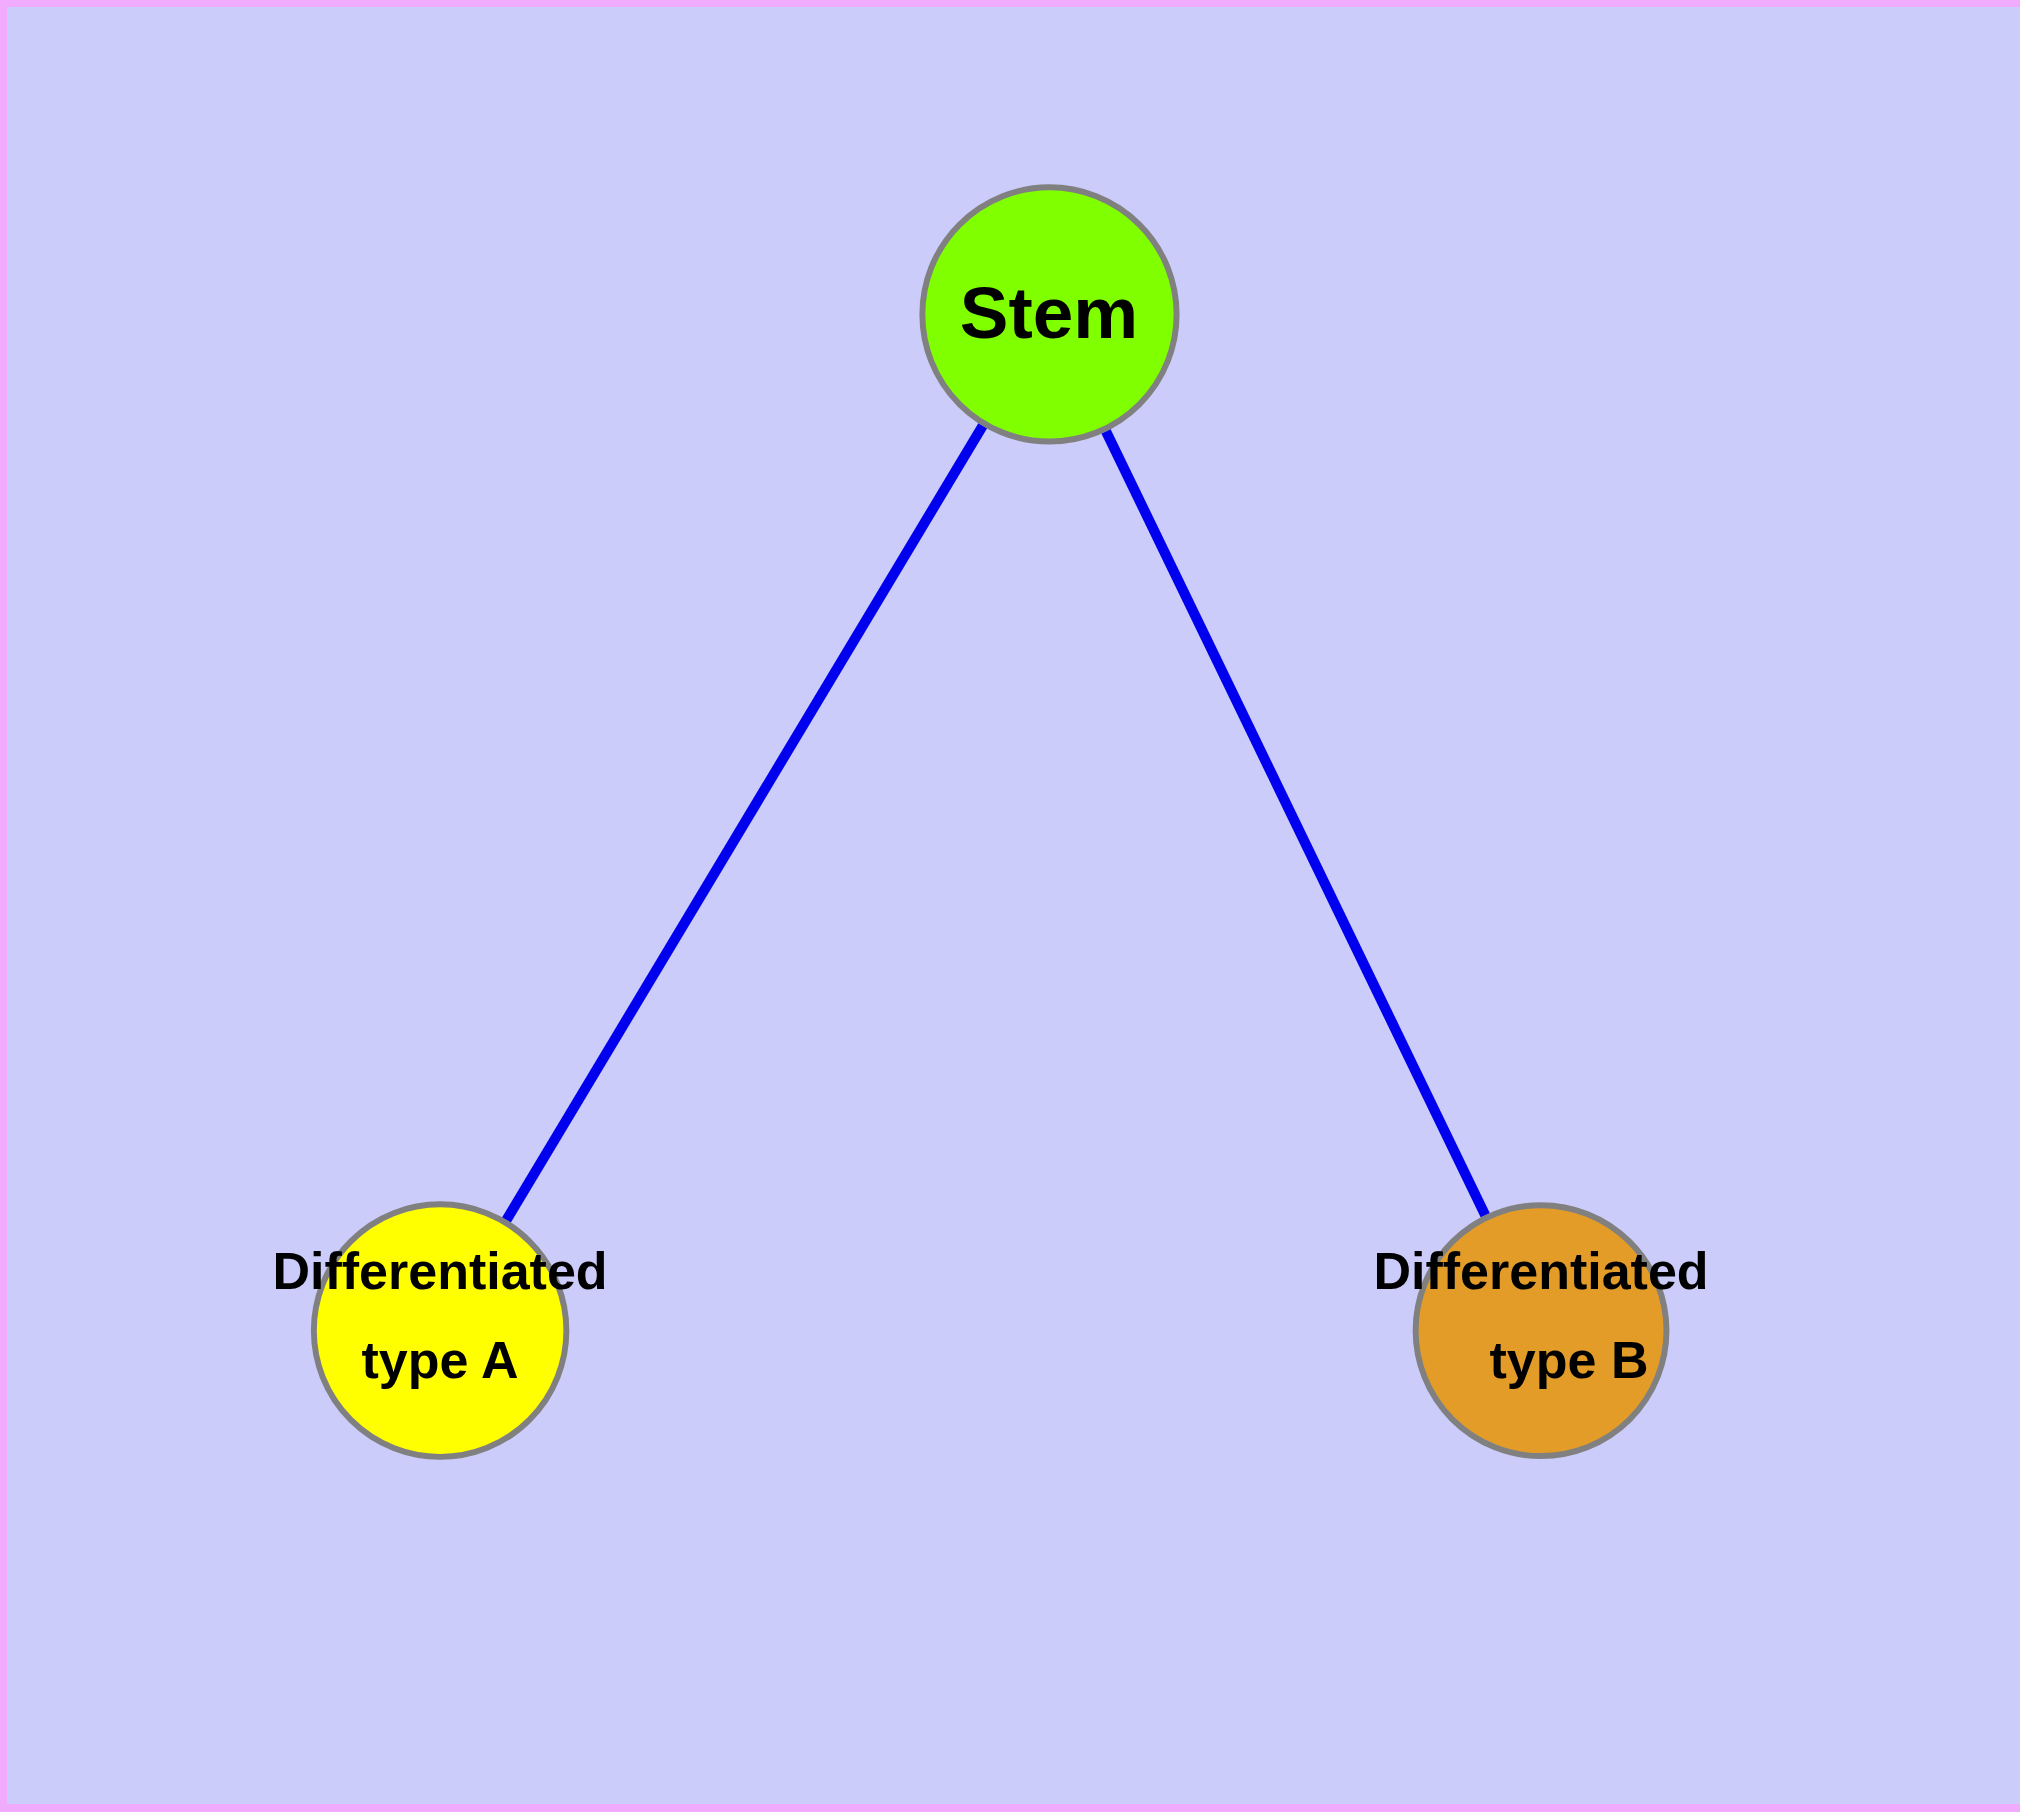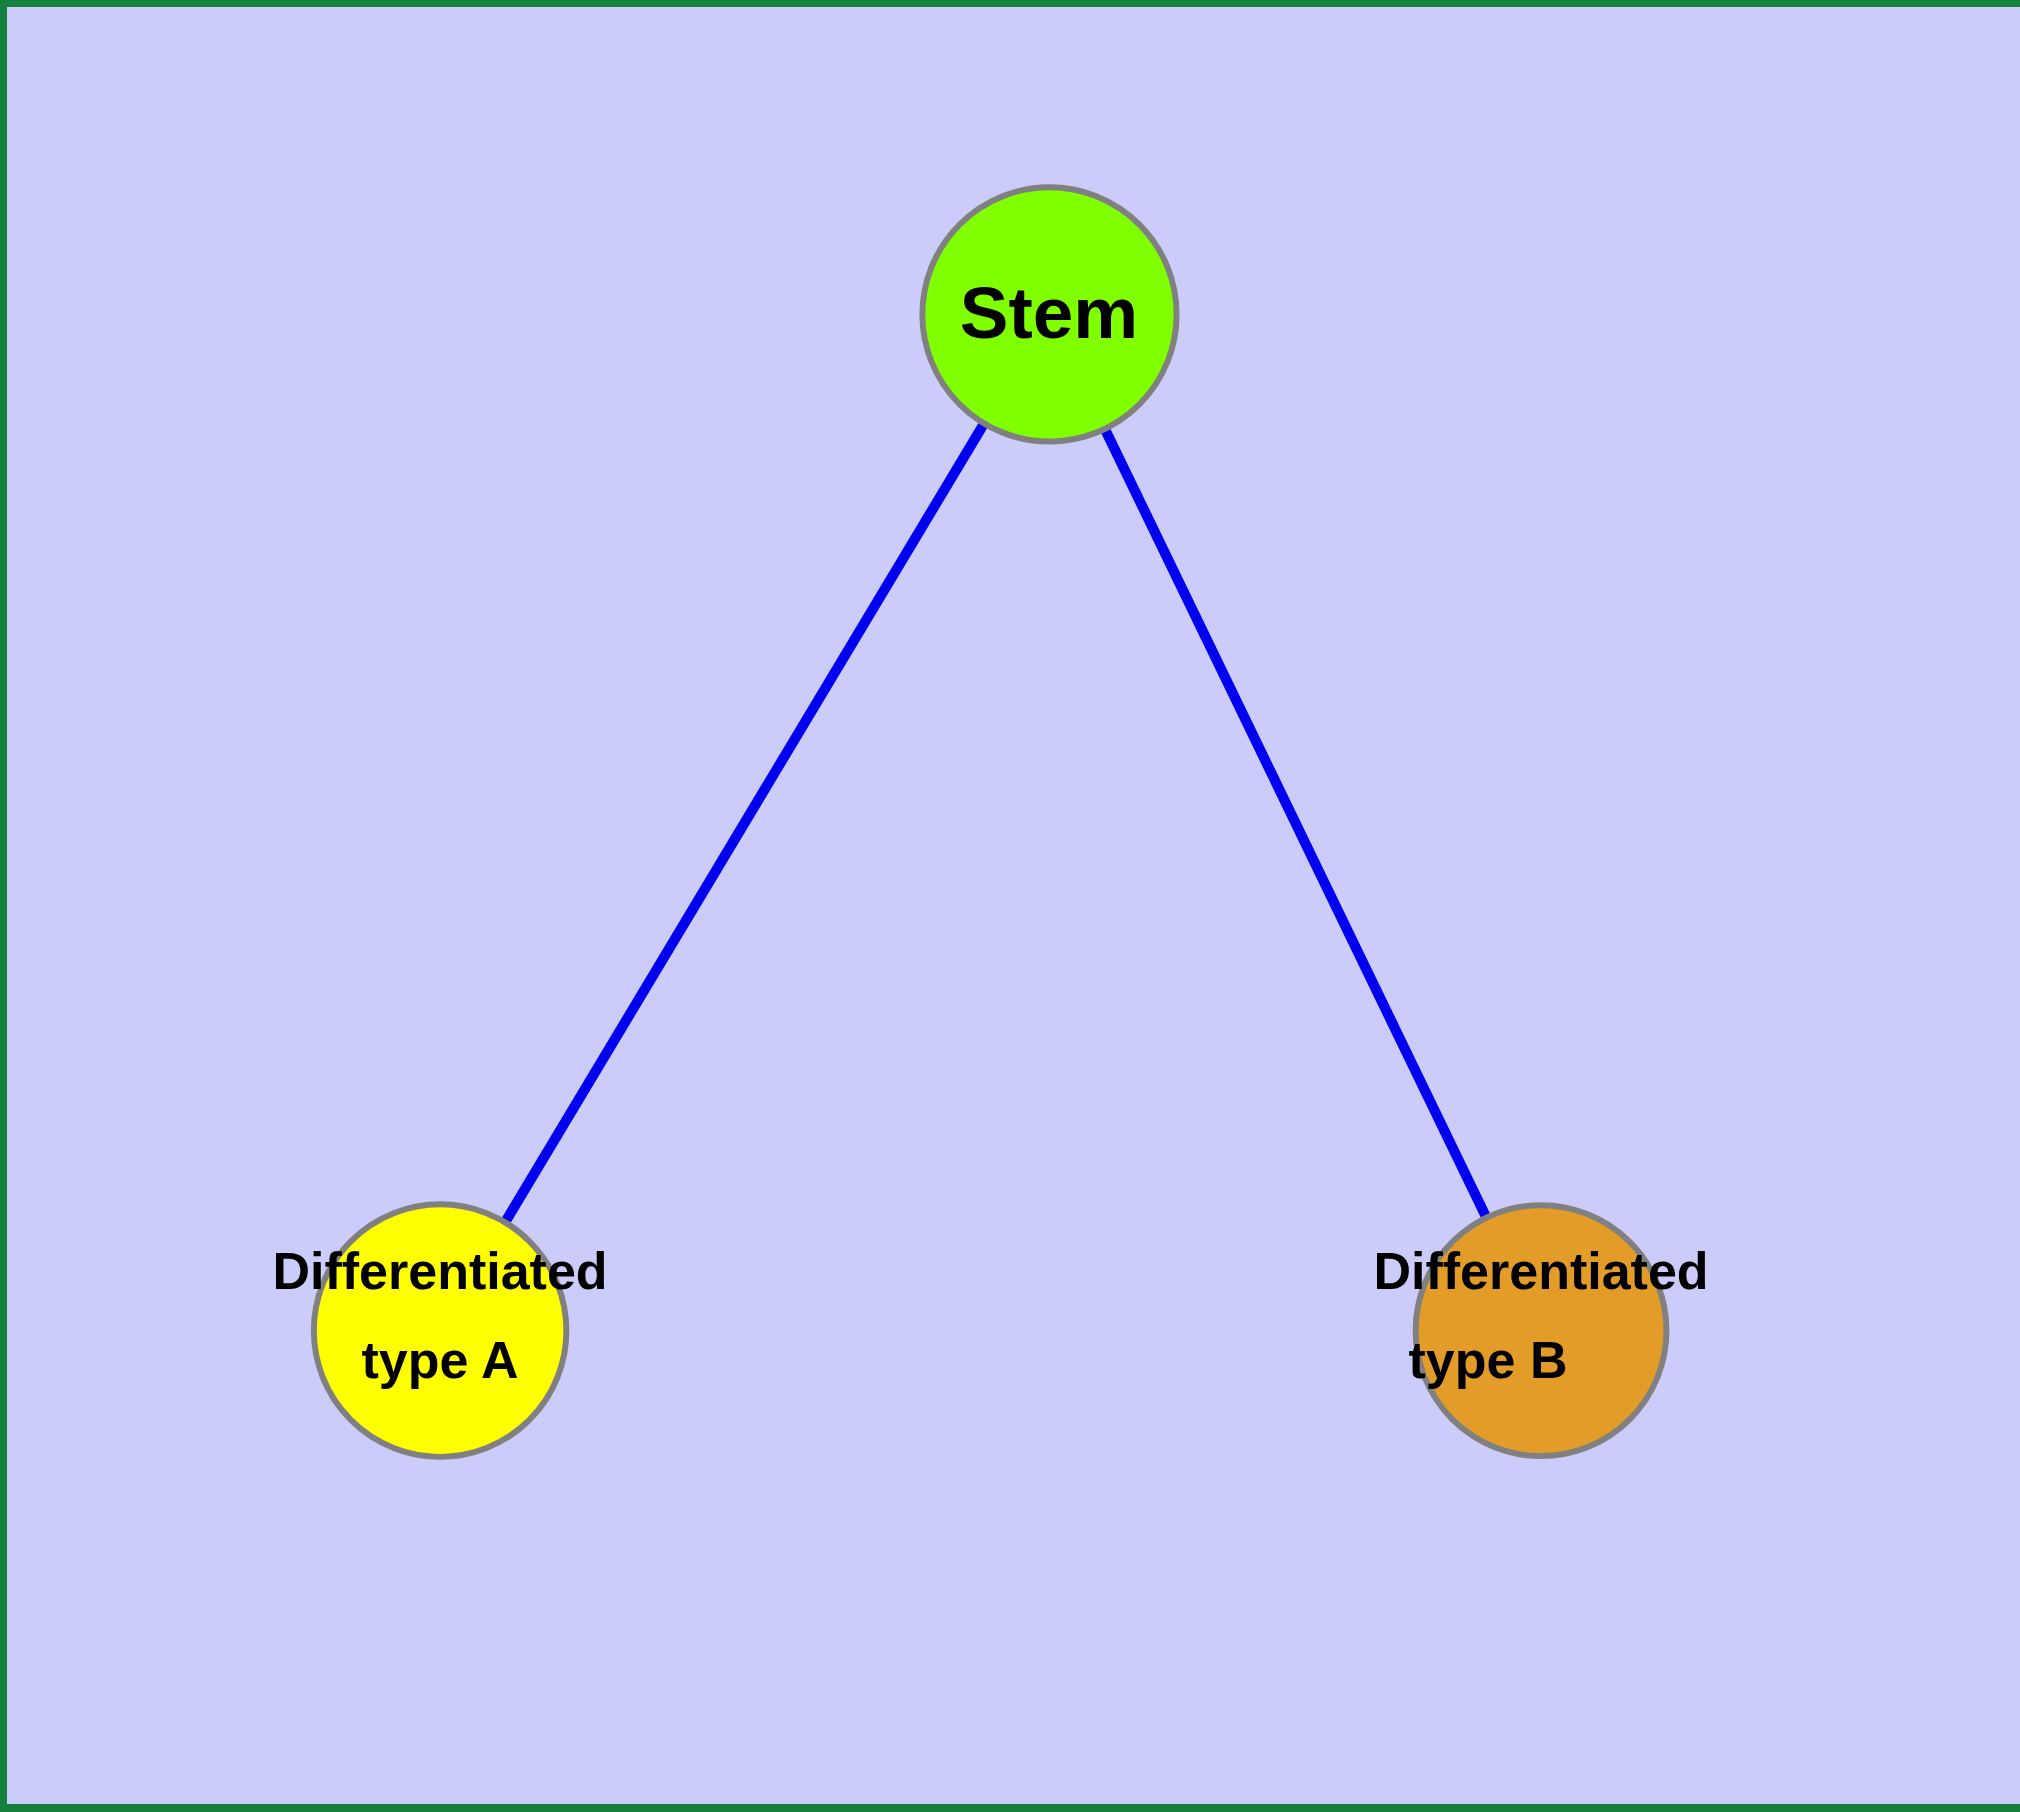--- a/index.html
+++ b/index.html
@@ -54,36 +54,36 @@
   .label-stem {
     font-size: 73px;
   }
   .label-leaf {
     font-size: 52px;
   }
 </style>
 </head>
 <body>
 
-<div id="canvas" style="background: #15803d;">
+<div id="canvas" style="background: #f0abfc;">
 
   <div id="plot-area" style="background: rgb(204, 204, 250);"></div>
 
   <svg id="graph-svg" viewBox="0 0 2384 2138" xmlns="http://www.w3.org/2000/svg">
 
     <line class="edge-line" x1="1159.3143393288003" y1="502.21572620969187" x2="597.1713753073357" y2="1439.6418929158617" style="stroke: rgb(0, 0, 238); stroke-width: 12;"></line>
     <line class="edge-line" x1="1304.6258088105703" y1="508.7316289032309" x2="1752.2451167947966" y2="1434.0687845464845" style="stroke: rgb(0, 0, 238); stroke-width: 12;"></line>
 
     <circle class="node-circle" cx="1238" cy="371" r="150" fill="#7fff00" style="stroke: rgb(128, 128, 128);"></circle>
     <circle class="node-circle" cx="519" cy="1570" r="149" fill="#ffff00" style="stroke: rgb(128, 128, 128);"></circle>
     <circle class="node-circle" cx="1818" cy="1570" r="148" fill="#e39c28" style="stroke: rgb(128, 128, 128);"></circle>
   </svg>
 
   <div class="node-label label-stem" style="left:710px; top:272px; width:678px;">Stem</div>
 
   <div class="node-label label-leaf" style="left:101px; top:1242px; width:678px;">Differentiated</div>
   <div class="node-label label-leaf" style="left:101px; top:1331px; width:678px;">type A</div>
 
   <div class="node-label label-leaf" style="left:1202px; top:1242px; width:678px;">Differentiated</div>
-  <div class="node-label label-leaf" style="left:1149px; top:1331px; width:678px;">type B</div>
+  <div class="node-label label-leaf" style="left:1230px; top:1331px; width:678px;">type B</div>
 
 </div>
 
 
 </body></html>

